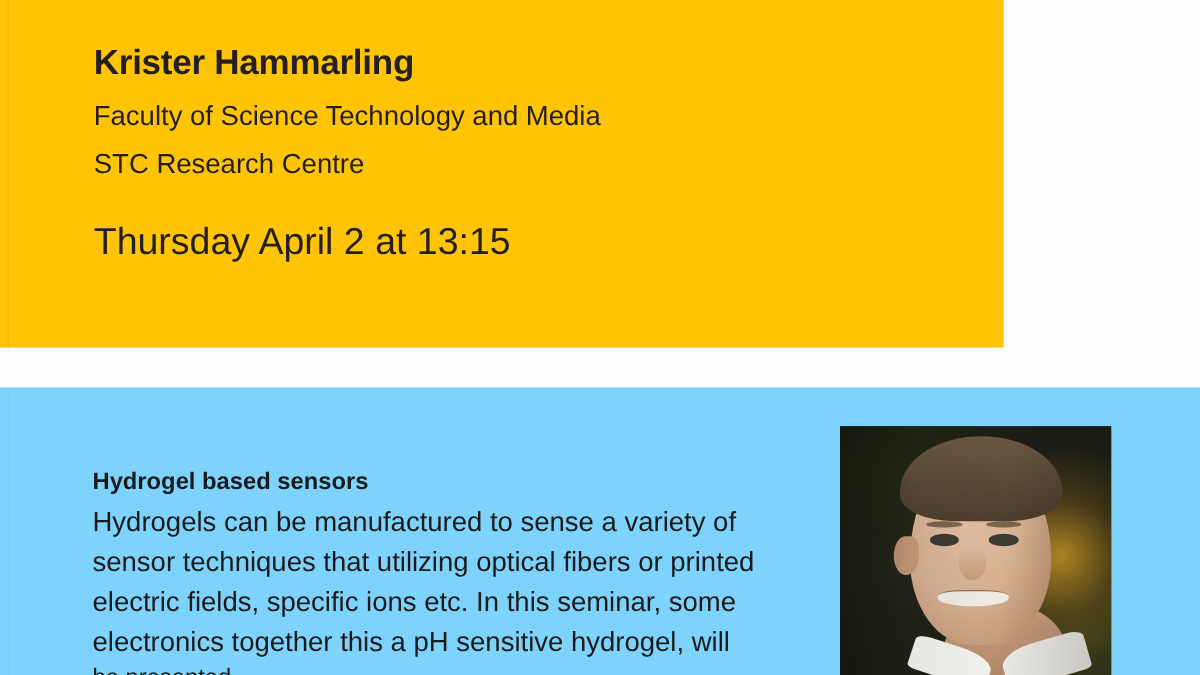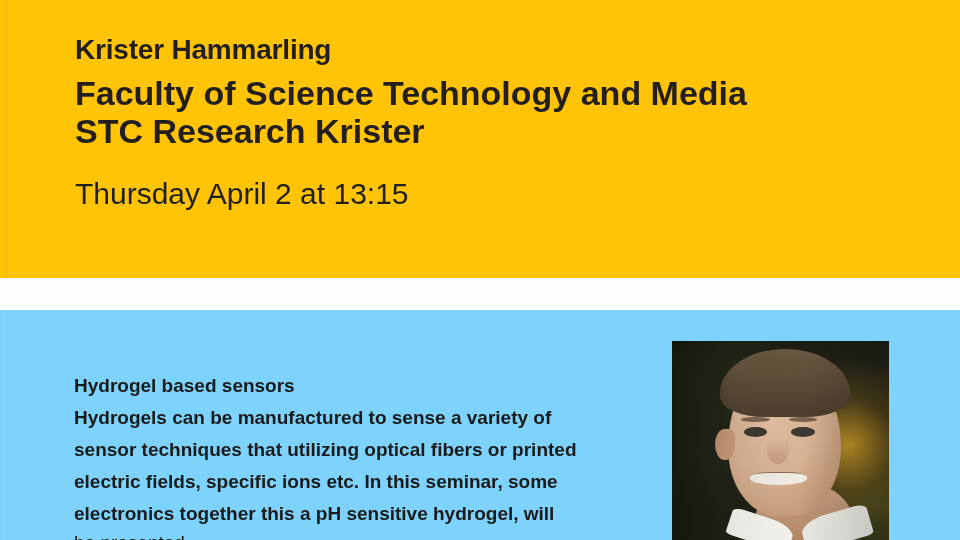--- a/index.html
+++ b/index.html
@@ -19,21 +19,21 @@
     height: 540px;
     background: #fdfdfd;
     overflow: hidden;
   }
 
   
   .header-band {
     position: absolute;
     left: 0;
     top: 0;
-    width: 960px;
+    width: 803px;
     height: 278px;
     background: #ffc405;
   }
   .band-edge-line {
     position: absolute;
     left: 6px;
     top: 0;
     width: 1px;
     height: 278px;
     background: rgba(0,0,0,0.07);
@@ -47,22 +47,22 @@
     font-weight: bold;
     letter-spacing: -0.2px;
     color: #231f20;
     line-height: 1.2;
     white-space: nowrap;
   }
   .affiliation {
     position: absolute;
     left: 75px;
     top: 74px;
-    font-size: 34px;
-    font-weight: bold;
+    font-size: 22px;
+    font-weight: normal;
     color: #231f20;
     line-height: 38px;
     white-space: nowrap;
   }
   .affiliation div {
     white-space: nowrap;
   }
   .datetime {
     position: absolute;
     left: 75px;
@@ -100,22 +100,22 @@
   }
   .abstract-title {
     font-size: 19px;
     font-weight: bold;
     color: #1a1a1a;
     line-height: 32px;
     margin: 0 0 0 0;
     white-space: nowrap;
   }
   .abstract-text {
-    font-size: 19px;
-    font-weight: bold;
+    font-size: 22px;
+    font-weight: normal;
     color: #1a1a1a;
     line-height: 32px;
     margin: 0;
   }
   .abstract-text div {
     white-space: nowrap;
   }
 
   
   .portrait {
@@ -262,21 +262,21 @@
 
 <div class="poster">
 
   <div class="header-band">
     <div class="band-edge-line"></div>
 
     <div class="speaker-name">Krister Hammarling</div>
 
     <div class="affiliation">
       <div>Faculty of Science Technology and Media</div>
-      <div>STC Research Krister</div>
+      <div>STC Research Centre</div>
     </div>
 
     <div class="datetime">Thursday April 2 at 13:15</div>
   </div>
 
   <div class="body-section">
     <div class="body-edge-line"></div>
 
     <div class="abstract-block">
       <div class="abstract-title">Hydrogel based sensors</div>

